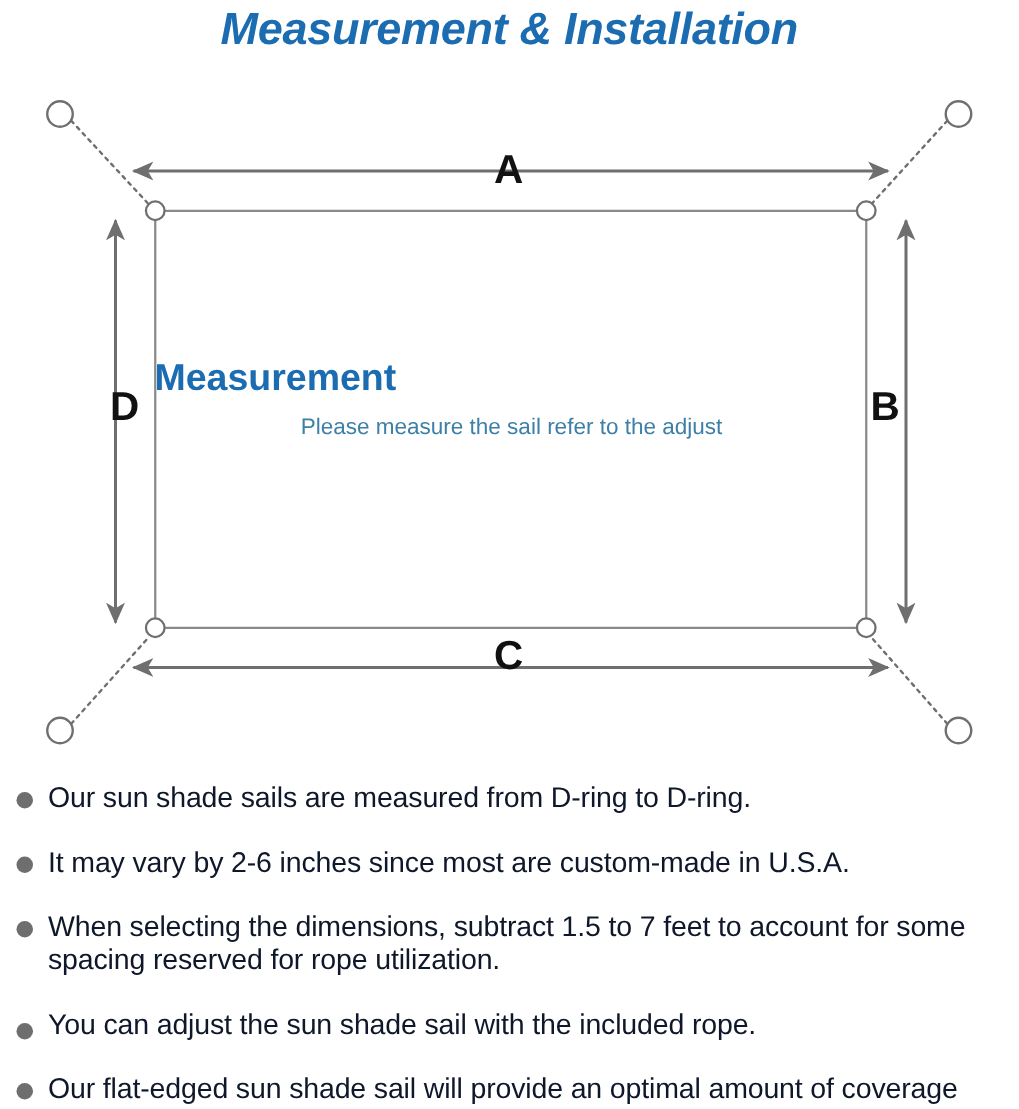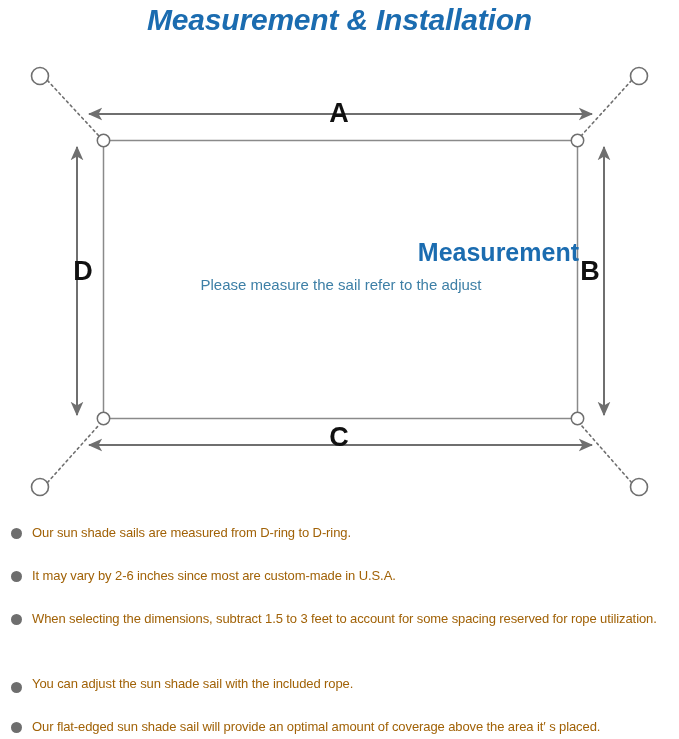--- a/index.html
+++ b/index.html
@@ -65,21 +65,21 @@
   .dim-a { left: 309px; top: 54px; width: 60px; }
   .dim-c { left: 309px; top: 378px; width: 60px; }
   .dim-d { left: 58px; top: 212px; width: 50px; }
   .dim-b { left: 565px; top: 212px; width: 50px; }
 
   .center-title {
     position: absolute;
     left: 103px;
     top: 192px;
     width: 476px;
-    text-align: right;
+    text-align: left;
     font-size: 25px;
     font-weight: bold;
     color: #1b6cb0;
     white-space: nowrap;
   }
   .center-sub {
     position: absolute;
     left: 103px;
     top: 230px;
     width: 476px;
@@ -109,23 +109,23 @@
     flex: 0 0 auto;
     width: 11px;
     height: 11px;
     border-radius: 50%;
     background: #6e6e6e;
     margin-top: 6px;
     margin-right: 10px;
   }
   .note-text {
     flex: 1 1 auto;
-    font-size: 13px;
+    font-size: 19px;
     line-height: 22px;
-    color: #a16207;
+    color: #0f172a;
     letter-spacing: -0.1px;
   }
 </style>
 </head>
 <body>
 
 <div class="page">
 
   <div class="title">Measurement &amp; Installation</div>
 
@@ -180,21 +180,21 @@
       <span class="note-text">Our sun shade sails are measured from D-ring to D-ring.</span>
     </div>
 
     <div class="note-item" style="top:43px;">
       <span class="note-bullet"></span>
       <span class="note-text">It may vary by 2-6 inches since most are custom-made in U.S.A.</span>
     </div>
 
     <div class="note-item" style="top:86px;">
       <span class="note-bullet"></span>
-      <span class="note-text">When selecting the dimensions, subtract 1.5 to 3 feet to account for some spacing reserved for rope utilization.</span>
+      <span class="note-text">When selecting the dimensions, subtract 1.5 to 7 feet to account for some spacing reserved for rope utilization.</span>
     </div>
 
     <div class="note-item" style="top:151px;align-items:center;">
       <span class="note-bullet"></span>
       <span class="note-text">You can adjust the sun shade sail with the included rope.</span>
     </div>
 
     <div class="note-item" style="top:194px;">
       <span class="note-bullet"></span>
       <span class="note-text">Our flat-edged sun shade sail will provide an optimal amount of coverage above the area it′ s placed.</span>

